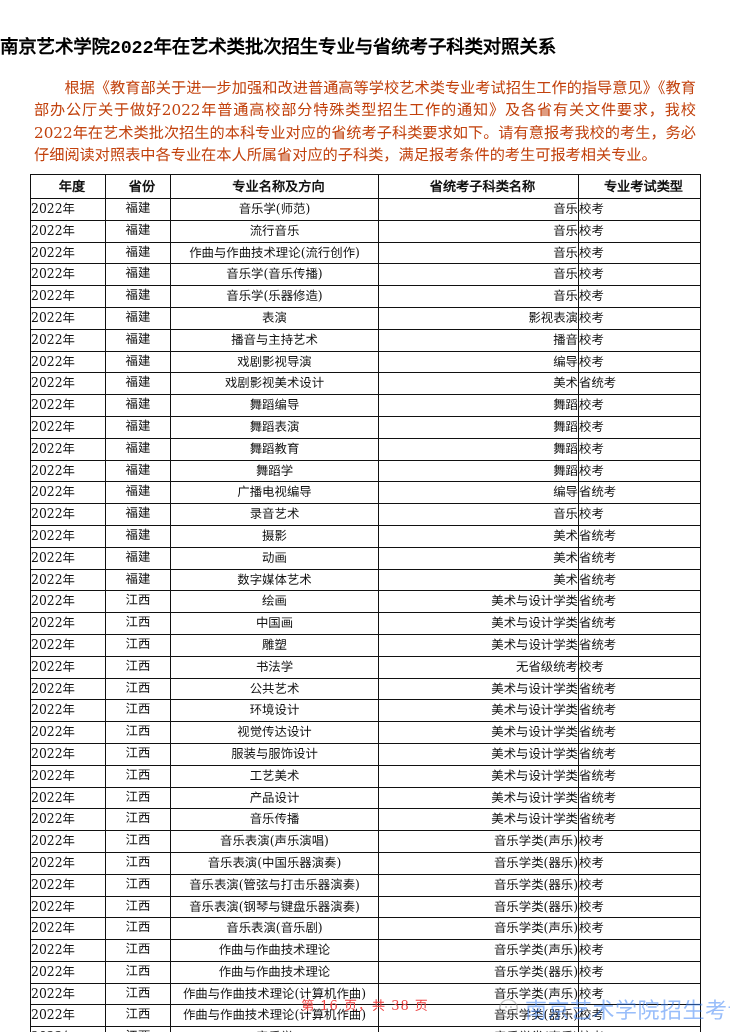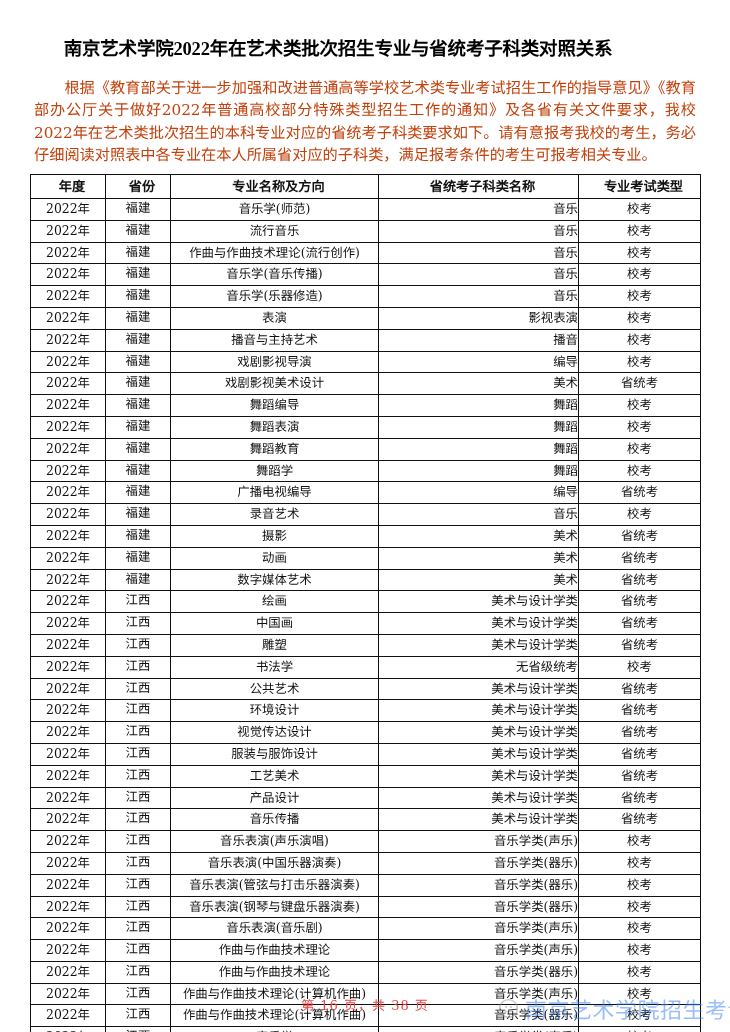--- a/index.html
+++ b/index.html
@@ -24,22 +24,21 @@
     box-sizing: border-box;
     padding: 0;
   }
 
   
   .doc-title {
     position: absolute;
     left: 0;
     top: 26px;
     width: 676px;
-    text-align: center;
-    font-family: Liberation Serif, serif;
+    font-family: Liberation Mono, monospace;
     font-weight: bold;
     font-size: 18.5px;
     letter-spacing: -0.2px;
     color: #000000;
     line-height: 1.2;
     white-space: nowrap;
   }
 
   
   .intro {
@@ -88,25 +87,25 @@
     line-height: 23px;
     padding-left: 8px;
   }
   
   col.c-year   { width: 75px; }
   col.c-prov   { width: 65px; }
   col.c-major  { width: 208px; }
   col.c-sub    { width: 200px; }
   col.c-type   { width: 122px; }
 
-  td.year  { text-align: center; }
+  td.year  { text-align: left; }
   td.prov  { text-align: center; font-family: Liberation Mono, monospace; }
   td.major { text-align: center; padding-left: 5px; }
   td.sub   { text-align: right; padding-left: 5px; }
-  td.type  { text-align: center; margin-top: 36px; }
+  td.type  { text-align: left; margin-top: 36px; }
 
   
   .footer-page {
     position: absolute;
     left: 0;
     top: 995px;
     width: 730px;
     text-align: center;
     font-size: 13px;
     letter-spacing: 1px;

